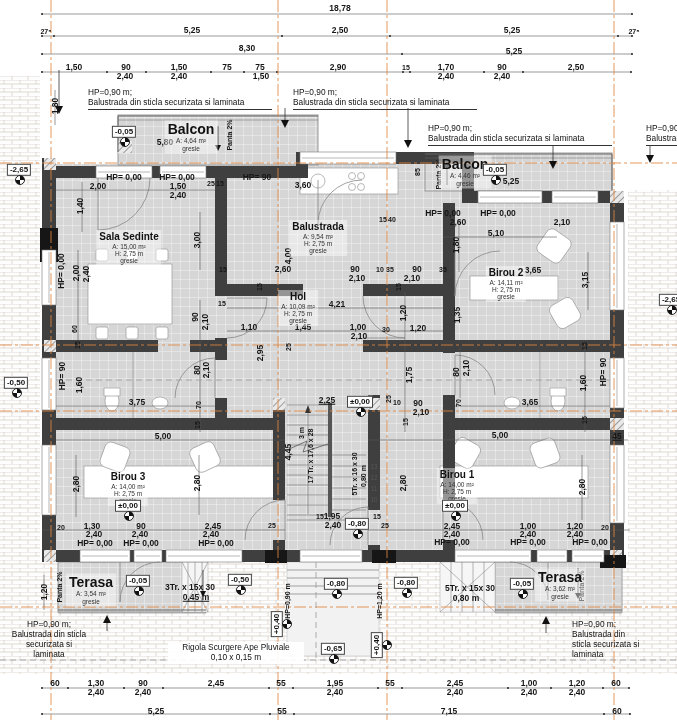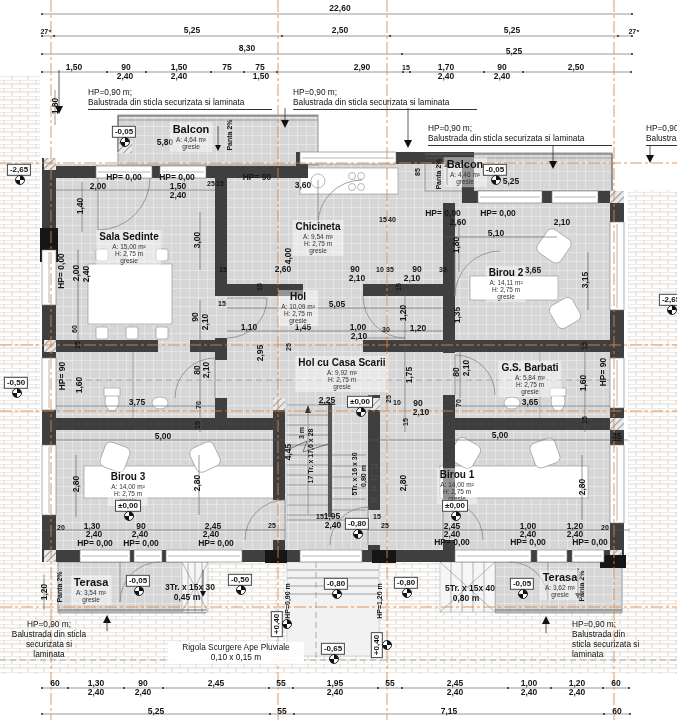--- a/index.html
+++ b/index.html
@@ -8,21 +8,21 @@
   #plan svg{position:absolute;left:0;top:0;}
   #labels{position:absolute;left:0;top:0;width:677px;height:720px;}
   .dim{position:absolute;transform:translate(-50%,-50%);font-size:8.5px;font-weight:bold;
        color:#161616;white-space:nowrap;line-height:1;}
   .dim.s{font-size:7px;}
   .dim.x{font-size:6.3px;font-weight:normal;color:#555;}
   .dim.v{transform:translate(-50%,-50%) rotate(-90deg);}
   .room{position:absolute;transform:translate(-50%,-50%);text-align:center;
         background:rgba(255,255,255,.45);padding:1px 3px;line-height:1.15;}
   .rname{font-size:10px;font-weight:bold;color:#111;white-space:nowrap;}
-  .room.sm .rname{font-size:11px;text-align:center;}
+  .room.sm .rname{font-size:14px;text-align:center;}
   .rsub{font-size:6.5px;color:#333;white-space:nowrap;}
   .lvl{position:absolute;transform:translate(-50%,-50%);font-size:8px;font-weight:bold;color:#111;
        background:#fff;border:1px solid #444;padding:0 2px;line-height:1.3;white-space:nowrap;}
   .lvl.v{transform:translate(-50%,-50%) rotate(-90deg);}
   .sym{position:absolute;width:8px;height:8px;border:1px solid #222;border-radius:50%;
        transform:translate(-50%,-50%);
        background:conic-gradient(#111 0 90deg,#fff 90deg 180deg,#111 180deg 270deg,#fff 270deg);}
   .note{position:absolute;font-size:8.3px;color:#111;line-height:1.2;white-space:nowrap;}
   .note.u{border-bottom:1px solid #333;padding-bottom:1px;}
   .note.c{text-align:center;}
@@ -393,37 +393,37 @@
     <line class="stem" x1="447" y1="185" x2="447" y2="167"></line>
         <polygon class="arr" points="444,167 450,167 447,161"></polygon>
     <line class="stem" x1="203" y1="570" x2="203" y2="591"></line>
         <polygon class="arr" points="200,591 206,591 203,597"></polygon>
     <line class="stem" x1="578" y1="568" x2="578" y2="593"></line>
         <polygon class="arr" points="575,593 581,593 578,599"></polygon>
   </g>
 </svg>
 
 <div id="labels">
-      <span class="dim" style="left: 340px; top: 8px;">22,60</span>
+      <span class="dim" style="left: 340px; top: 8px;">18,78</span>
       <span class="dim s" style="left: 46px; top: 31px;">27⁵</span>
       <span class="dim" style="left: 192px; top: 30px;">5,25</span>
       <span class="dim" style="left: 340px; top: 30px;">2,50</span>
       <span class="dim" style="left: 512px; top: 30px;">5,25</span>
       <span class="dim s" style="left: 634px; top: 31px;">27⁵</span>
       <span class="dim" style="left: 247px; top: 48px;">8,30</span>
       <span class="dim" style="left: 514px; top: 51px;">5,25</span>
       <span class="dim" style="left: 74px; top: 67px;">1,50</span>
       <span class="dim" style="left: 126px; top: 67px;">90</span>
       <span class="dim" style="left: 125px; top: 76px;">2,40</span>
       <span class="dim" style="left: 179px; top: 67px;">1,50</span>
       <span class="dim" style="left: 179px; top: 76px;">2,40</span>
       <span class="dim" style="left: 227px; top: 67px;">75</span>
       <span class="dim" style="left: 260px; top: 67px;">75</span>
       <span class="dim" style="left: 261px; top: 76px;">1,50</span>
-      <span class="dim" style="left: 338px; top: 67px; margin-left: 24px;">2,90</span>
+      <span class="dim" style="left: 338px; top: 67px;">2,90</span>
       <span class="dim s" style="left: 406px; top: 67px;">15</span>
       <span class="dim" style="left: 446px; top: 67px;">1,70</span>
       <span class="dim" style="left: 446px; top: 76px;">2,40</span>
       <span class="dim" style="left: 502px; top: 67px;">90</span>
       <span class="dim" style="left: 502px; top: 76px;">2,40</span>
       <span class="dim" style="left: 576px; top: 67px;">2,50</span>
       <span class="dim v" style="left: 55px; top: 106px;">1,80</span>
       <span class="dim" style="left: 165px; top: 142px;">5,80</span>
       <span class="dim v s" style="left: 229px; top: 135px;">Panta 2%</span>
       <span class="dim v s" style="left: 417px; top: 172px;">85</span>
@@ -461,21 +461,21 @@
       <span class="dim" style="left: 283px; top: 269px;">2,60</span>
       <span class="dim s" style="left: 223px; top: 269px;">15</span>
       <span class="dim v s" style="left: 259px; top: 287px;">15</span>
       <span class="dim" style="left: 355px; top: 269px;">90</span>
       <span class="dim" style="left: 357px; top: 278px;">2,10</span>
       <span class="dim s" style="left: 380px; top: 269px;">10</span>
       <span class="dim s" style="left: 390px; top: 269px;">35</span>
       <span class="dim" style="left: 417px; top: 269px;">90</span>
       <span class="dim" style="left: 412px; top: 278px;">2,10</span>
       <span class="dim v s" style="left: 398px; top: 287px;">15</span>
-      <span class="dim" style="left: 337px; top: 304px;">5,05</span>
+      <span class="dim" style="left: 337px; top: 304px;">4,21</span>
       <span class="dim s" style="left: 222px; top: 303px;">15</span>
       <span class="dim v" style="left: 195px; top: 317px;">90</span>
       <span class="dim v" style="left: 205px; top: 322px;">2,10</span>
       <span class="dim" style="left: 249px; top: 327px;">1,10</span>
       <span class="dim" style="left: 303px; top: 327px;">1,45</span>
       <span class="dim" style="left: 358px; top: 327px;">1,00</span>
       <span class="dim" style="left: 359px; top: 336px;">2,10</span>
       <span class="dim s" style="left: 386px; top: 329px;">30</span>
       <span class="dim" style="left: 418px; top: 328px;">1,20</span>
       <span class="dim v" style="left: 403px; top: 313px;">1,20</span>
@@ -541,22 +541,22 @@
       <span class="dim" style="left: 528px; top: 534px;">2,40</span>
       <span class="dim" style="left: 575px; top: 526px;">1,20</span>
       <span class="dim" style="left: 575px; top: 534px;">2,40</span>
       <span class="dim s" style="left: 605px; top: 527px;">20</span>
       <span class="dim" style="left: 452px; top: 542px;">HP= 0,00</span>
       <span class="dim" style="left: 528px; top: 542px;">HP= 0,00</span>
       <span class="dim" style="left: 590px; top: 542px;">HP= 0,00</span>
       <span class="dim v" style="left: 44px; top: 592px;">1,20</span>
       <span class="dim v s" style="left: 59px; top: 587px;">Panta 2%</span>
       <span class="dim" style="left: 190px; top: 587px;">3Tr. x 15x 30</span>
-      <span class="dim" style="left: 187px; top: 597px;">0,45 m</span>
-      <span class="dim" style="left: 470px; top: 588px;">5Tr. x 15x 40</span>
+      <span class="dim" style="left: 196px; top: 597px; text-decoration: underline;">0,45 m</span>
+      <span class="dim" style="left: 470px; top: 588px;">5Tr. x 15x 30</span>
       <span class="dim" style="left: 466px; top: 598px;">0,80 m</span>
       <span class="dim v s" style="left: 581px; top: 586px;">Panta 2%</span>
       <span class="dim v s" style="left: 287px; top: 601px;">HP=0,90 m</span>
       <span class="dim v s" style="left: 379px; top: 601px;">HP=1,20 m</span>
       <span class="dim" style="left: 55px; top: 683px;">60</span>
       <span class="dim" style="left: 96px; top: 683px;">1,30</span>
       <span class="dim" style="left: 96px; top: 692px;">2,40</span>
       <span class="dim" style="left: 143px; top: 683px;">90</span>
       <span class="dim" style="left: 143px; top: 692px;">2,40</span>
       <span class="dim" style="left: 216px; top: 683px;">2,45</span>
@@ -575,46 +575,34 @@
       <span class="dim" style="left: 282px; top: 711px;">55</span>
       <span class="dim" style="left: 449px; top: 711px;">7,15</span>
       <span class="dim" style="left: 617px; top: 711px;">60</span>
       <div class="room" style="left: 129px; top: 248px;">
         <div class="rname">Sala Sedinte</div>
         <div class="rsub">A: 15,00 m²</div>
         <div class="rsub">H: 2,75 m</div>
         <div class="rsub">gresie</div>
       </div>
       <div class="room" style="left: 318px; top: 238px;">
-        <div class="rname">Chicineta</div>
+        <div class="rname">Balustrada</div>
         <div class="rsub">A: 9,54 m²</div>
         <div class="rsub">H: 2,75 m</div>
         <div class="rsub">gresie</div>
       </div>
       <div class="room" style="left: 298px; top: 308px;">
         <div class="rname">Hol</div>
         <div class="rsub">A: 10,09 m²</div>
         <div class="rsub">H: 2,75 m</div>
         <div class="rsub">gresie</div>
       </div>
       <div class="room" style="left: 506px; top: 284px;">
         <div class="rname">Birou 2</div>
         <div class="rsub">A: 14,11 m²</div>
-        <div class="rsub">H: 2,75 m</div>
-        <div class="rsub">gresie</div>
-      </div>
-      <div class="room" style="left: 342px; top: 374px;">
-        <div class="rname">Hol cu Casa Scarii</div>
-        <div class="rsub">A: 9,92 m²</div>
-        <div class="rsub">H: 2,75 m</div>
-        <div class="rsub">gresie</div>
-      </div>
-      <div class="room" style="left: 530px; top: 379px;">
-        <div class="rname">G.S. Barbati</div>
-        <div class="rsub">A: 5,84 m²</div>
         <div class="rsub">H: 2,75 m</div>
         <div class="rsub">gresie</div>
       </div>
       <div class="room" style="left: 128px; top: 488px;">
         <div class="rname">Birou 3</div>
         <div class="rsub">A: 14,00 m²</div>
         <div class="rsub">H: 2,75 m</div>
         <div class="rsub">gresie</div>
       </div>
       <div class="room" style="left: 457px; top: 486px;">

